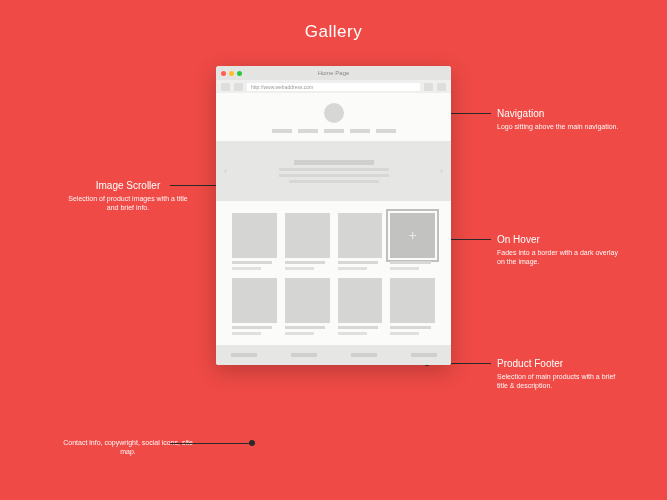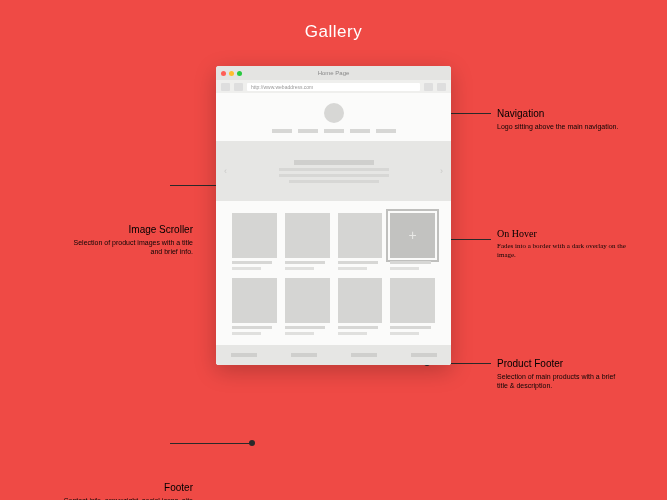--- a/index.html
+++ b/index.html
@@ -19,24 +19,24 @@
     text-align: center;
     color: #fff;
     font-size: 17px;
     font-weight: 300;
     letter-spacing: 0.5px;
   }
 
   
   .anno {
     position: absolute;
-    color: #000000;
+    color: #ffffff;
     width: 130px;
   }
-  .anno.left { text-align: right; margin-top: 44px; }
+  .anno.left { text-align: center; }
   .anno.right { text-align: left; }
   .anno-title { font-size: 10px; font-weight: 500; margin-bottom: 3px; }
   .anno-desc { font-size: 7px; font-weight: 300; line-height: 1.35; opacity: 0.95; }
 
   
   .window {
     position: absolute;
     left: 216px;
     top: 66px;
     width: 235px;
@@ -203,29 +203,28 @@
 </head>
 <body>
 
 <div class="title">Gallery</div>
 
 <div class="anno left" style="left:63px; top:180px;">
   <div class="anno-title">Image Scroller</div>
   <div class="anno-desc">Selection of product images with a title and brief info.</div>
 </div>
 <div class="anno left" style="left:63px; top:438px;">
-  <div class="anno-title">Footer</div>
   <div class="anno-desc">Contact info, copywright, social icons, site map.</div>
 </div>
 
 <div class="anno right" style="left:497px; top:108px;">
   <div class="anno-title">Navigation</div>
   <div class="anno-desc">Logo sitting above the main navigation.</div>
 </div>
-<div class="anno right" style="left:497px; top:228px;font-family:Liberation Serif, serif;">
+<div class="anno right" style="left:497px; top:234px;">
   <div class="anno-title">On Hover</div>
   <div class="anno-desc">Fades into a border with a dark overlay on the image.</div>
 </div>
 <div class="anno right" style="left:497px; top:358px;">
   <div class="anno-title">Product Footer</div>
   <div class="anno-desc">Selection of main products with a brief title &amp; description.</div>
 </div>
 
 <div class="enddot" style="left:344px; top:113px;"></div>
 <div class="line" style="left:344px; top:113px; width:147px;"></div>

